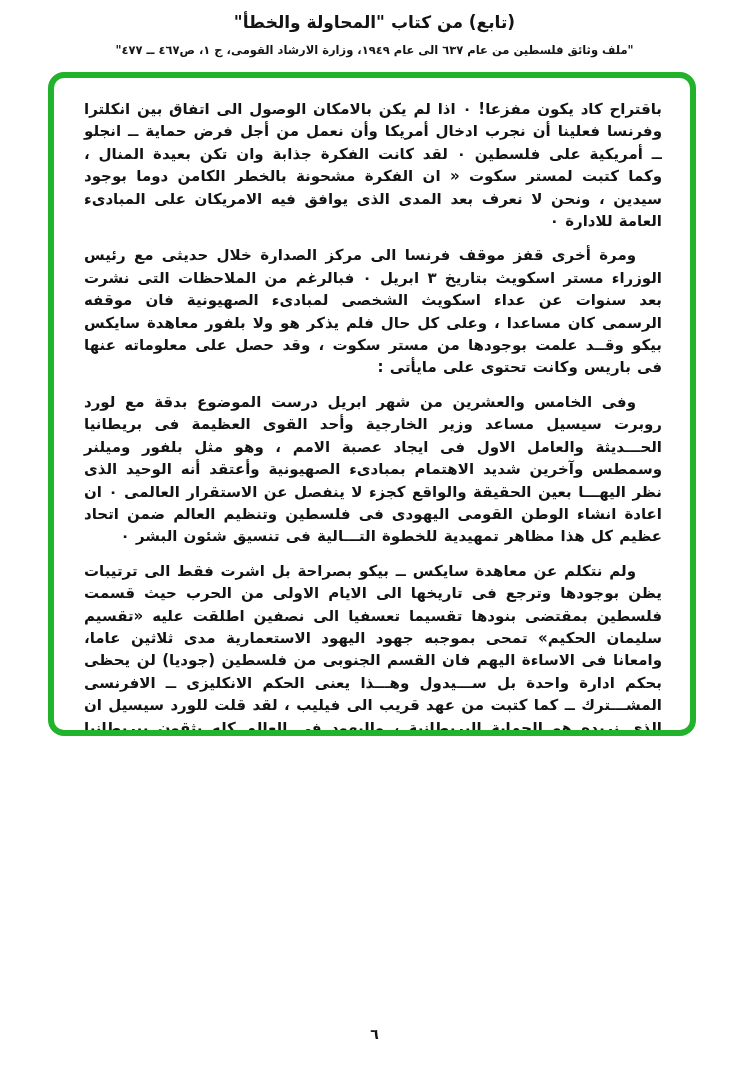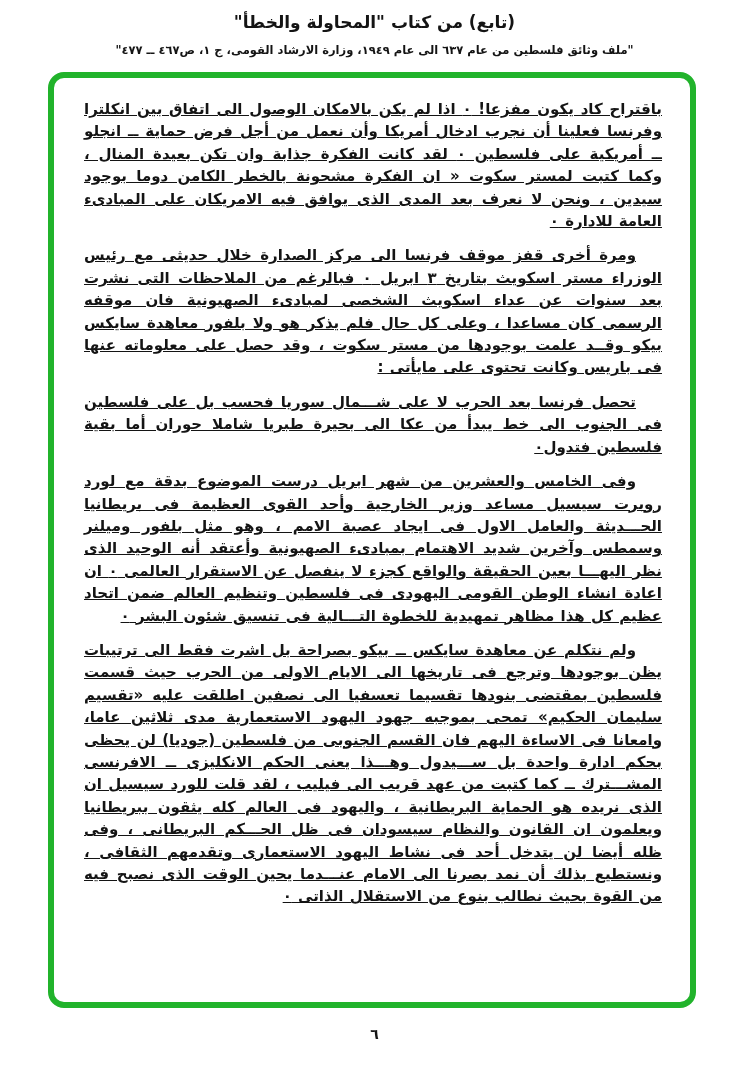--- a/index.html
+++ b/index.html
@@ -31,29 +31,28 @@
   .doc-subtitle {
     margin-top: 11px;
     font-size: 11.5px;
     font-weight: bold;
   }
   .content-frame {
     position: absolute;
     left: 48px;
     top: 72px;
     width: 648px;
-    height: 936px;
+    height: 664px;
     box-sizing: border-box;
     border: 6px solid var(--frame-green, #21b32b);
     border-radius: 16px;
     padding: 20px 28px 6px 30px;
     direction: rtl;
     overflow: hidden;
     background: #ffffff;
-    text-decoration: underline;
   }
   .content-frame p {
     margin: 0 0 12px 0;
     font-size: 15px;
     font-weight: bold;
     line-height: 22.4px;
     text-align: justify;
     text-indent: 26px;
     word-spacing: 1px;
   }
@@ -74,19 +73,18 @@
 <body style="color: rgb(20, 20, 20); background: rgb(255, 255, 255);">
 
 <div class="doc-header">
   <div class="doc-title">(تابع) من كتاب "المحاولة والخطأ"</div>
   <div class="doc-subtitle">"ملف وثائق فلسطين من عام ٦٣٧ الى عام ١٩٤٩، وزارة الارشاد القومى، ج ١، ص٤٦٧ ــ ٤٧٧"</div>
 </div>
 
 <div class="content-frame">
   <p class="first">باقتراح كاد يكون مفزعا! ٠ اذا لم يكن بالامكان الوصول الى اتفاق بين انكلترا وفرنسا فعلينا أن نجرب ادخال أمريكا وأن نعمل من أجل فرض حماية ــ انجلو ــ أمريكية على فلسطين ٠ لقد كانت الفكرة جذابة وان تكن بعيدة المنال ، وكما كتبت لمستر سكوت « ان الفكرة مشحونة بالخطر الكامن دوما بوجود سيدين ، ونحن لا نعرف بعد المدى الذى يوافق فيه الامريكان على المبادىء العامة للادارة ٠</p>
   <p>ومرة أخرى قفز موقف فرنسا الى مركز الصدارة خلال حديثى مع رئيس الوزراء مستر اسكويث بتاريخ ٣ ابريل ٠ فبالرغم من الملاحظات التى نشرت بعد سنوات عن عداء اسكويث الشخصى لمبادىء الصهيونية فان موقفه الرسمى كان مساعدا ، وعلى كل حال فلم يذكر هو ولا بلفور معاهدة سايكس بيكو وقــد علمت بوجودها من مستر سكوت ، وقد حصل على معلوماته عنها فى باريس وكانت تحتوى على مايأتى :</p>
-  <p>تحصل فرنسا بعد الحرب لا على شـــمال سوريا فحسب بل على فلسطين فى الجنوب الى خط يبدأ من عكا الى بحيرة طبريا شاملا حوران أما بقية فلسطين فتدول٠</p>
   <p>وفى الخامس والعشرين من شهر ابريل درست الموضوع بدقة مع لورد روبرت سيسيل مساعد وزير الخارجية وأحد القوى العظيمة فى بريطانيا الحـــديثة والعامل الاول فى ايجاد عصبة الامم ، وهو مثل بلفور وميلنر وسمطس وآخرين شديد الاهتمام بمبادىء الصهيونية وأعتقد أنه الوحيد الذى نظر اليهـــا بعين الحقيقة والواقع كجزء لا ينفصل عن الاستقرار العالمى ٠ ان اعادة انشاء الوطن القومى اليهودى فى فلسطين وتنظيم العالم ضمن اتحاد عظيم كل هذا مظاهر تمهيدية للخطوة التـــالية فى تنسيق شئون البشر ٠</p>
   <p>ولم نتكلم عن معاهدة سايكس ــ بيكو بصراحة بل اشرت فقط الى ترتيبات يظن بوجودها وترجع فى تاريخها الى الايام الاولى من الحرب حيث قسمت فلسطين بمقتضى بنودها تقسيما تعسفيا الى نصفين اطلقت عليه «تقسيم سليمان الحكيم» تمحى بموجبه جهود اليهود الاستعمارية مدى ثلاثين عاما، وامعانا فى الاساءة اليهم فان القسم الجنوبى من فلسطين (جوديا) لن يحظى بحكم ادارة واحدة بل ســـيدول وهـــذا يعنى الحكم الانكليزى ــ الافرنسى المشـــترك ــ كما كتبت من عهد قريب الى فيليب ، لقد قلت للورد سيسيل ان الذى نريده هو الحماية البريطانية ، واليهود فى العالم كله يثقون ببريطانيا ويعلمون ان القانون والنظام سيسودان فى ظل الحـــكم البريطانى ، وفى ظله أيضا لن يتدخل أحد فى نشاط اليهود الاستعمارى وتقدمهم الثقافى ، ونستطيع بذلك أن نمد بصرنا الى الامام عنـــدما يحين الوقت الذى نصبح فيه من القوة بحيث نطالب بنوع من الاستقلال الذاتى ٠</p>
 
 </div>
 
 <div class="page-number">٦</div>
 
 </body></html>

